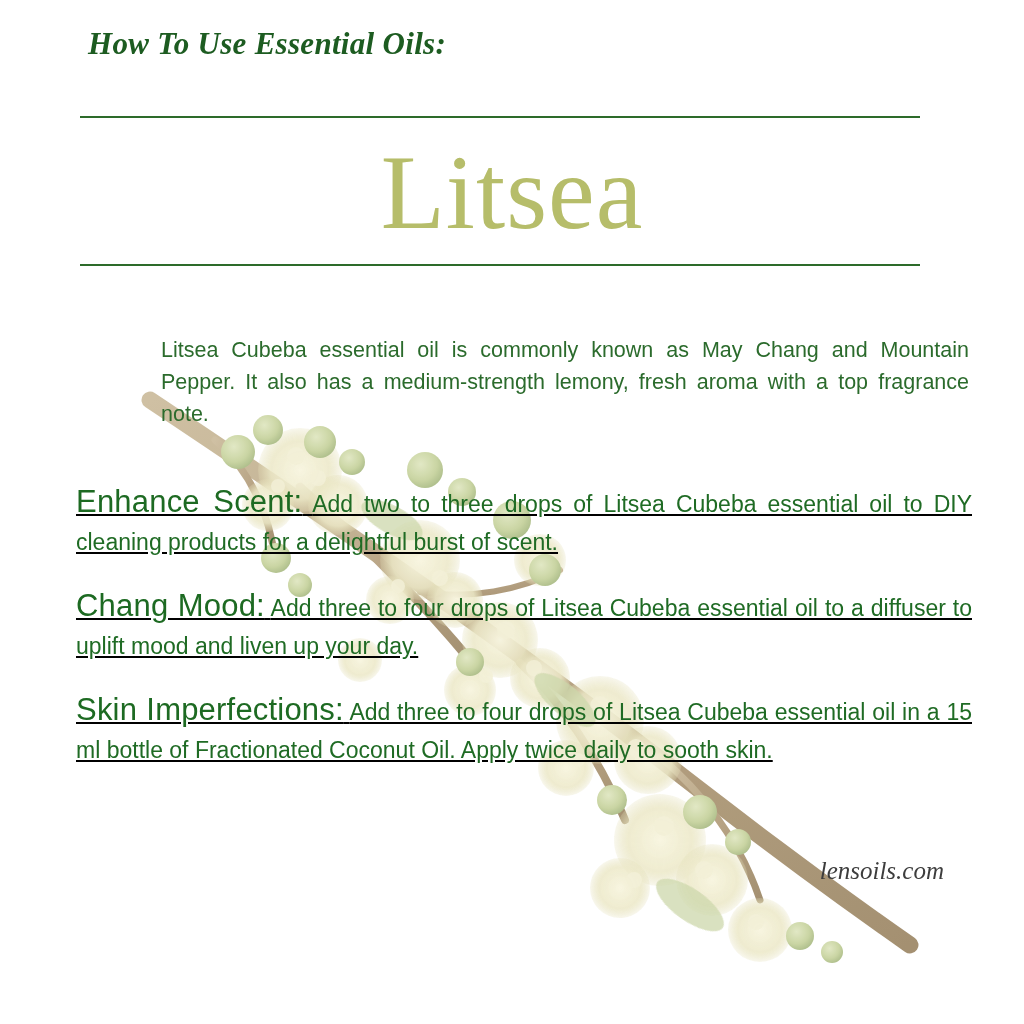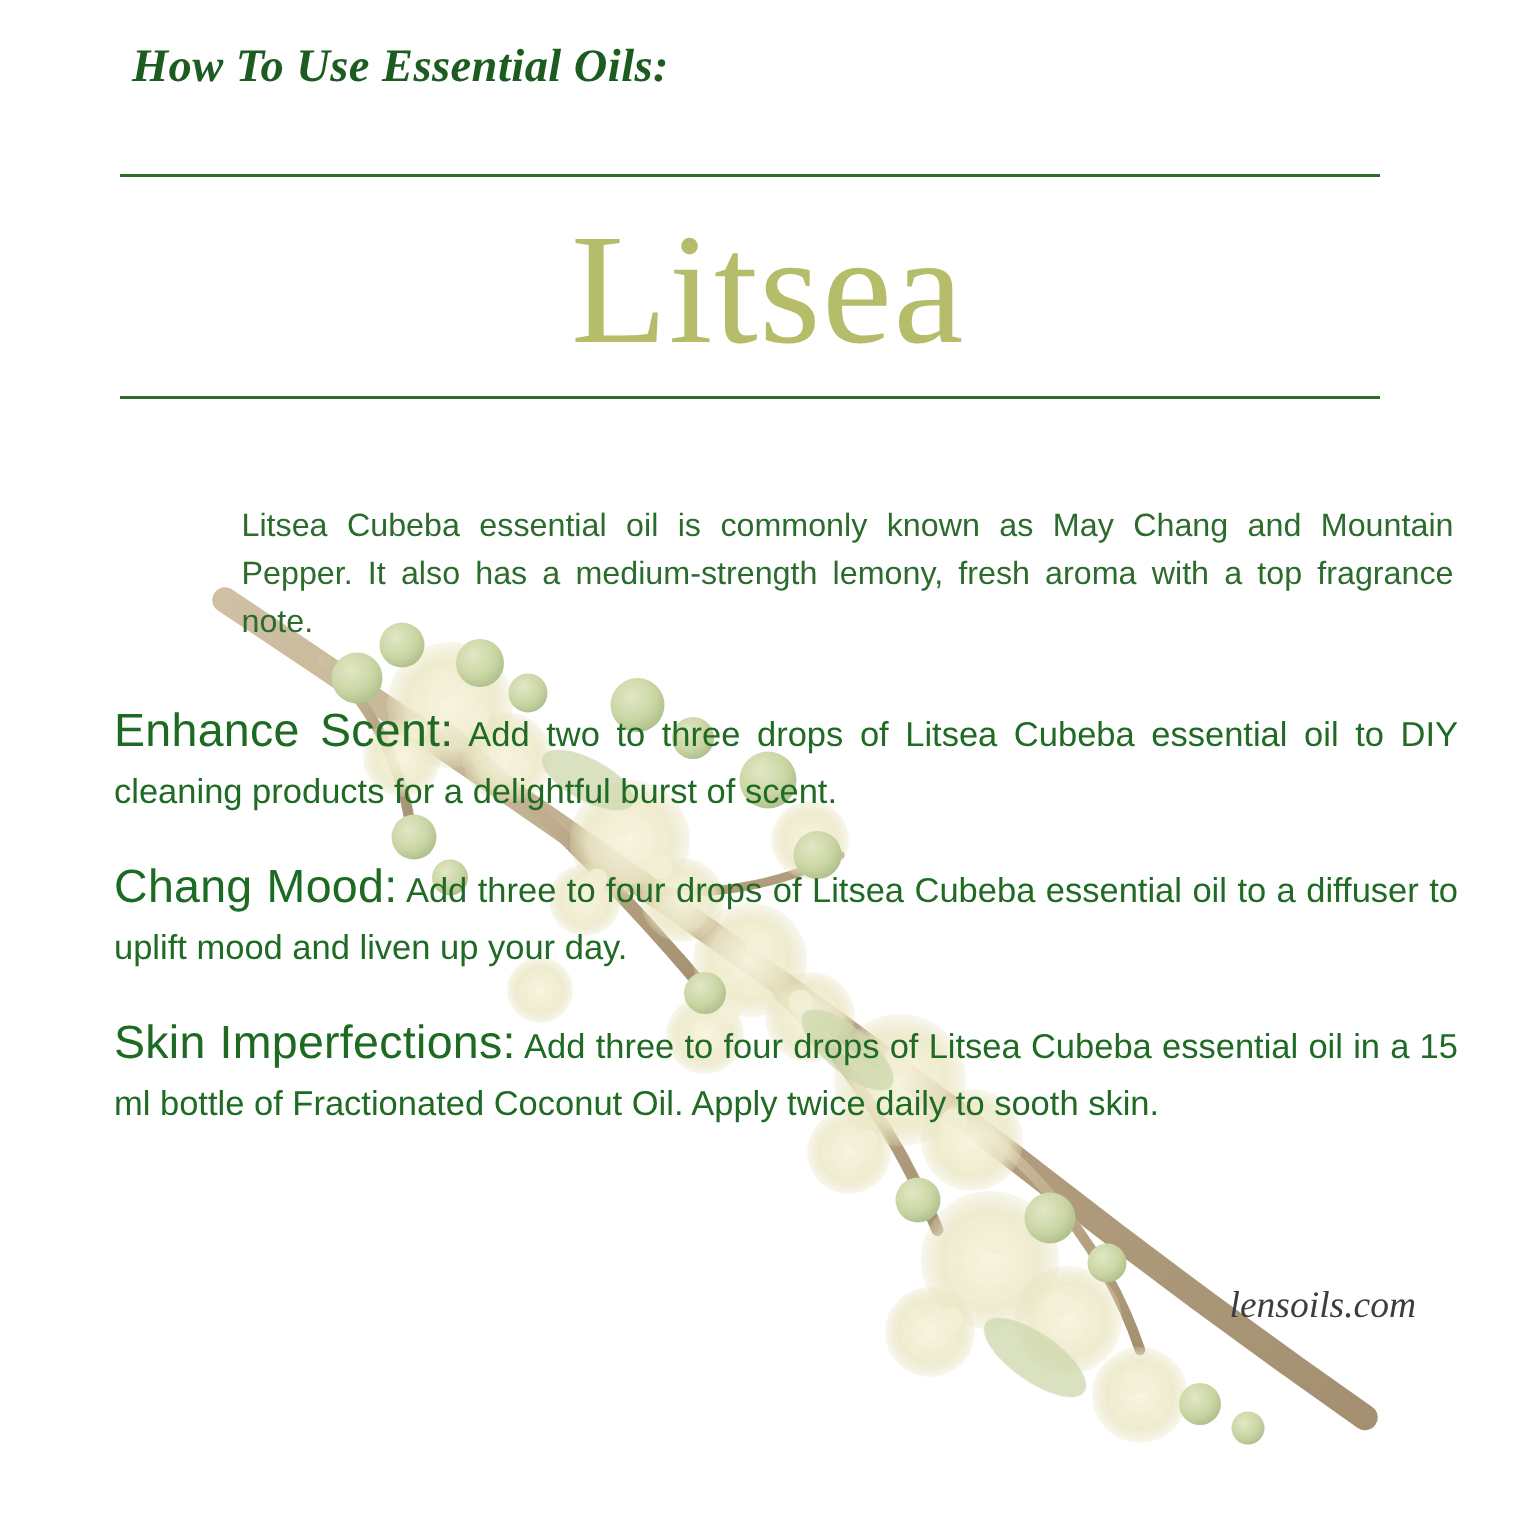--- a/index.html
+++ b/index.html
@@ -84,22 +84,23 @@
     line-height: 32px;
     color: #2b6b2c;
     text-align: justify;
     text-justify: inter-word;
     margin-left: 33px;
   }
 
   .sections {
     position: absolute;
     left: 76px;
-    top: 468px;
+    top: 483px;
     width: 896px;
+    text-decoration: underline;
   }
 
   .section {
     margin-bottom: 26px;
     color: #1f6b24;
     text-align: justify;
     text-justify: inter-word;
     font-size: 23px;
     line-height: 38px;
   }

